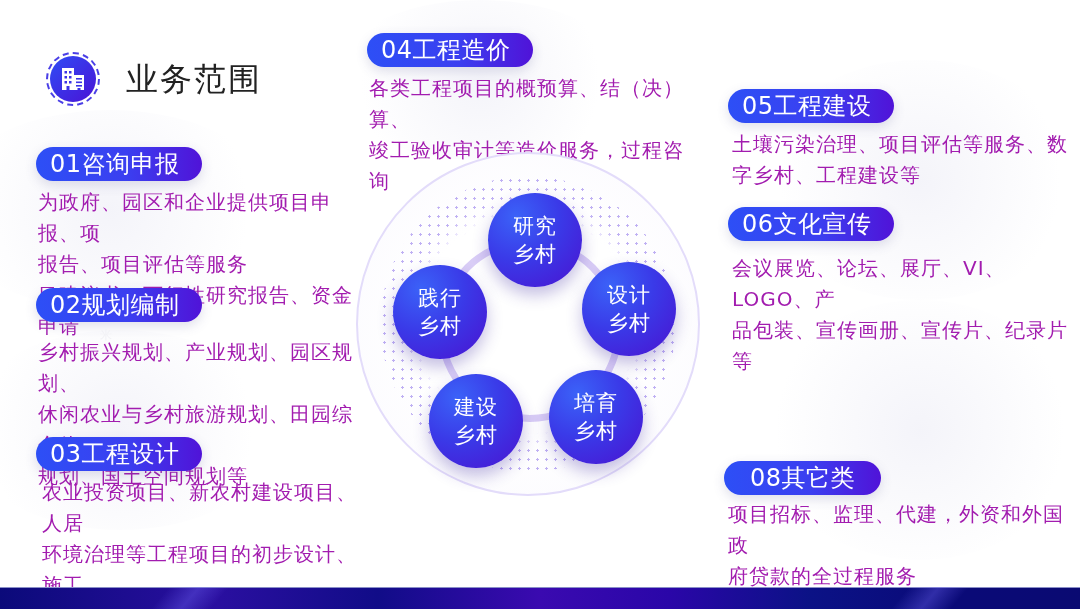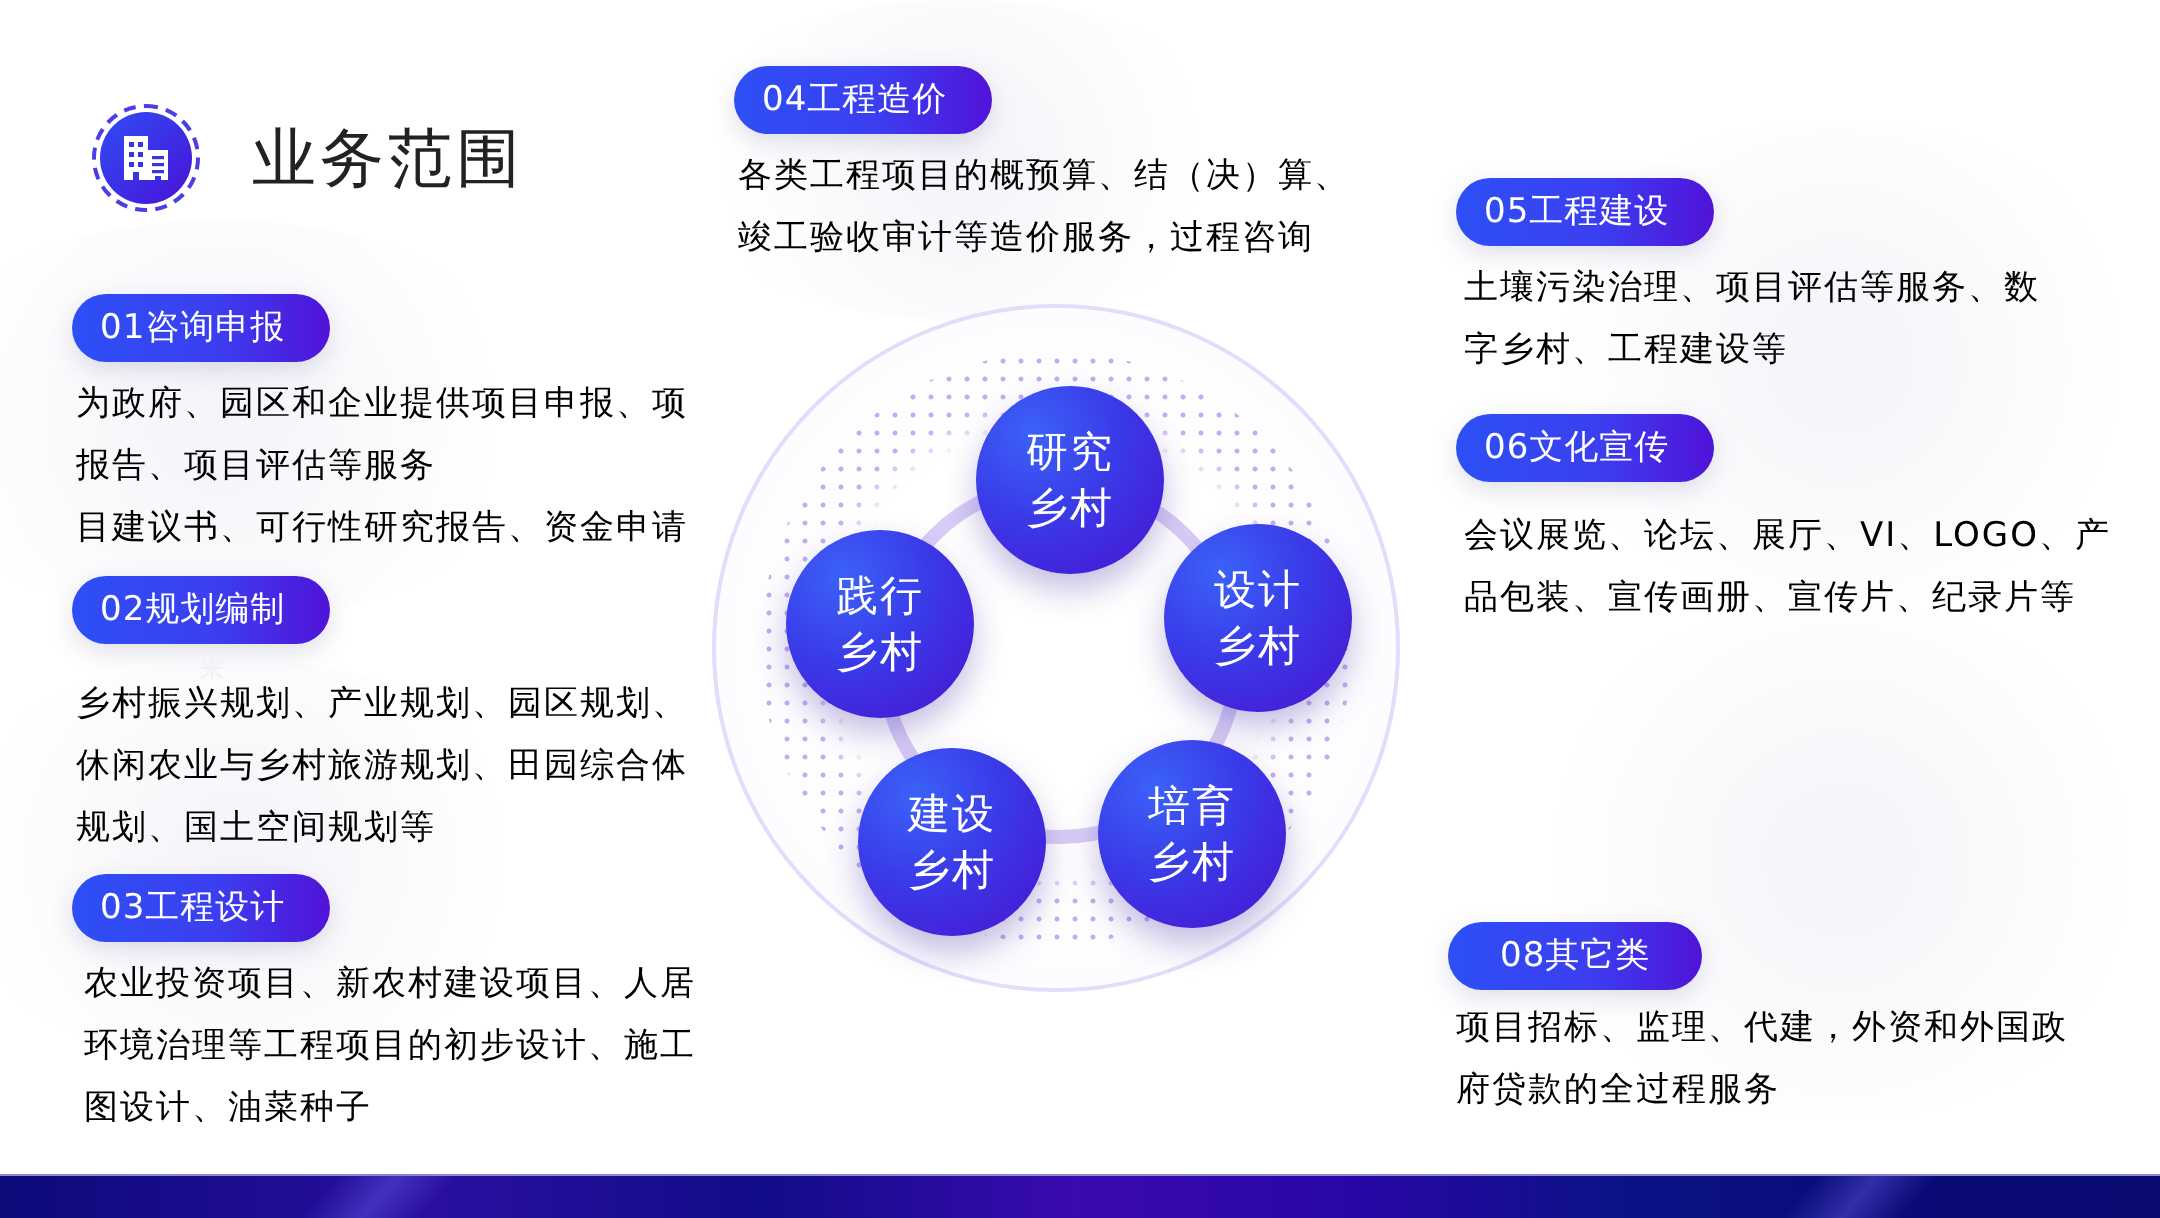--- a/index.html
+++ b/index.html
@@ -14,24 +14,24 @@
   
   .logo-icon { position: absolute; left: 46px; top: 52px; width: 54px; height: 54px; border-radius: 50%;
     border: 2px dashed #4a3fe6; display:flex; align-items:center; justify-content:center; }
   .logo-inner { width: 46px; height: 46px; border-radius: 50%;
     background: linear-gradient(135deg, #2f4df5 0%, #4a12d6 100%); display:flex; align-items:center; justify-content:center; }
   .page-title { position: absolute; left: 126px; top: 58px; font-size: 32px; color: #222; letter-spacing: 2px; font-weight: 500; text-align: center; }
 
   
   .section { position: absolute; }
   .pill { display: inline-block; height: 34px; line-height: 34px; padding: 0 22px 0 14px; border-radius: 17px;
-    color: #fff; font-size: 17px; letter-spacing: 0.5px;
+    color: #fff; font-size: 24px; letter-spacing: 0.5px;
     background: linear-gradient(90deg, #2d4ff6 0%, #3b3ff0 55%, #5013d8 100%);
     box-shadow: 0 4px 12px rgba(80,80,140,0.18); white-space: nowrap; }
-  .desc { margin-top: 6px; font-size: 17px; line-height: 31px; color: #000000; letter-spacing: 1px; }
+  .desc { margin-top: 6px; font-size: 20px; line-height: 31px; color: #a21caf; letter-spacing: 1px; }
 
   
   .ring-outer { position: absolute; left: 356px; top: 152px; width: 344px; height: 344px; border-radius: 50%;
     border: 2px solid #e3dcfa; background: radial-gradient(circle, #ffffff 45%, #faf9fe 100%); }
   .dots { position: absolute; left: 380px; top: 176px; width: 296px; height: 296px; border-radius: 50%;
     background-image: radial-gradient(circle, #b9a8f2 1.1px, transparent 1.4px);
     background-size: 9px 9px;
     -webkit-mask-image: radial-gradient(circle, transparent 52%, #000 60%, #000 78%, transparent 100%);
     mask-image: radial-gradient(circle, transparent 52%, #000 60%, #000 78%, transparent 100%); opacity: 0.9; }
   .ring-inner { position: absolute; left: 438px; top: 238px; width: 184px; height: 184px; border-radius: 50%;

